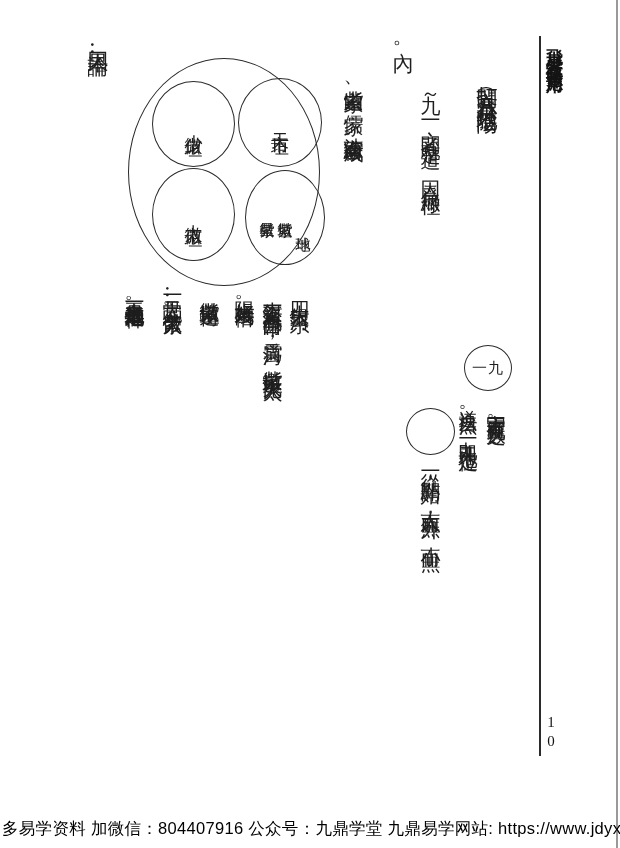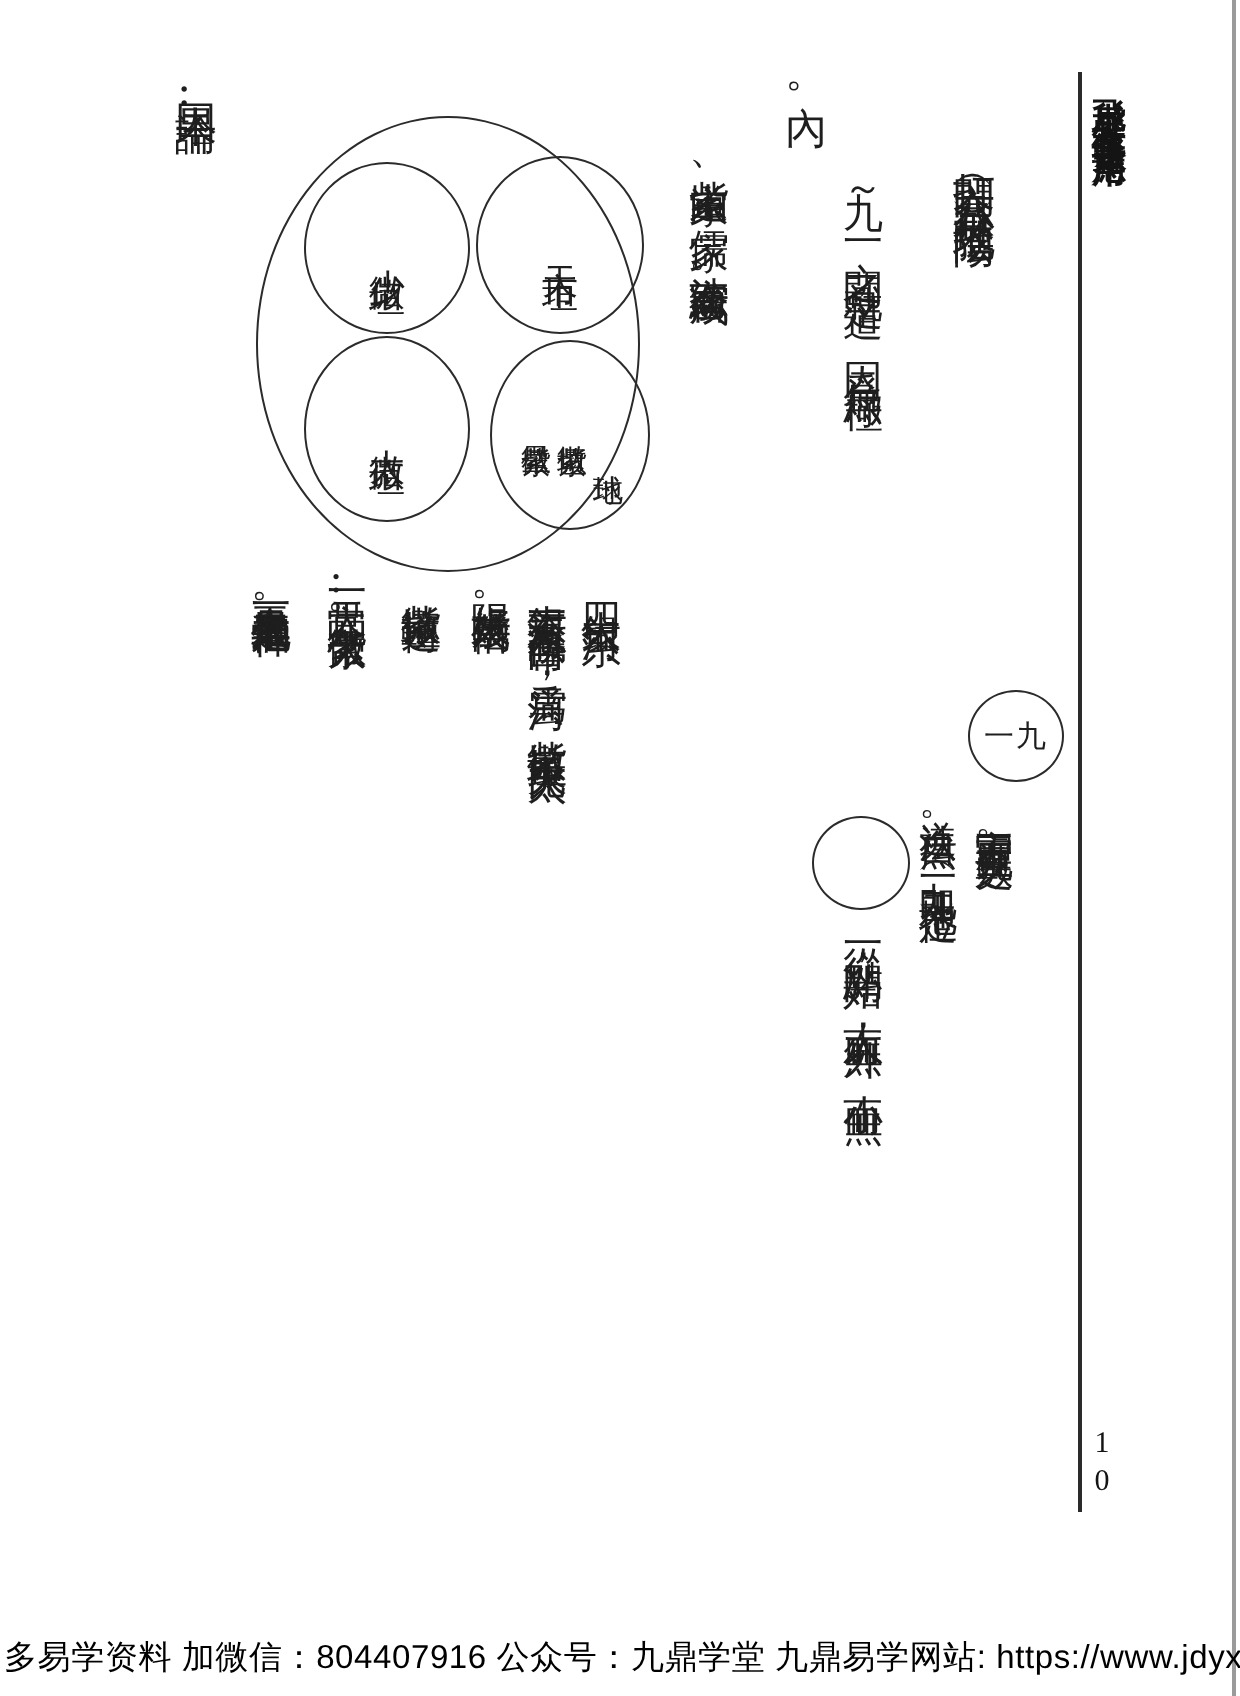--- a/index.html
+++ b/index.html
@@ -35,21 +35,21 @@
 <body>
 
 <div class="edge" style="left:616px;top:0;width:1.5px;height:848px;"></div>
 
 <div class="vtext title" style="left:546px;top:36px;">飛星紫微斗數應用</div>
 <div class="rule" style="left:539px;top:36px;width:1.6px;height:720px;"></div>
 <div class="vtext pagenum" style="left:543px;top:714px;">10</div>
 
 <div class="vtext t21" style="left:476px;top:70px;letter-spacing:2.5px;">打開六合（八卦）天地陰陽</div>
 
-<div class="circle" style="left:464px;top:345px;width:46px;height:44px;margin-left:20px;">
+<div class="circle" style="left:464px;top:345px;width:46px;height:44px;">
   <span style="font-size:15px;letter-spacing:1px;">一九</span>
 </div>
 
 <div class="vtext sub" style="left:487px;top:399px;letter-spacing:1.5px;">宇宙虛空裡九一之數。</div>
 <div class="vtext sub" style="left:459px;top:395px;letter-spacing:2px;">道法自然。（九一即天地定位）</div>
 
 <div class="vtext t20" style="left:421px;top:80px;letter-spacing:5px;">九～一之間就是道，因爲無極</div>
 <div class="circle" style="left:406px;top:408px;width:47px;height:45px;"></div>
 <div class="vtext t20" style="left:421px;top:458px;letter-spacing:3px;">從一點開始，大而無外，小而無</div>
 <div class="vtext t21" style="left:392px;top:36px;letter-spacing:2px;">內。</div>

